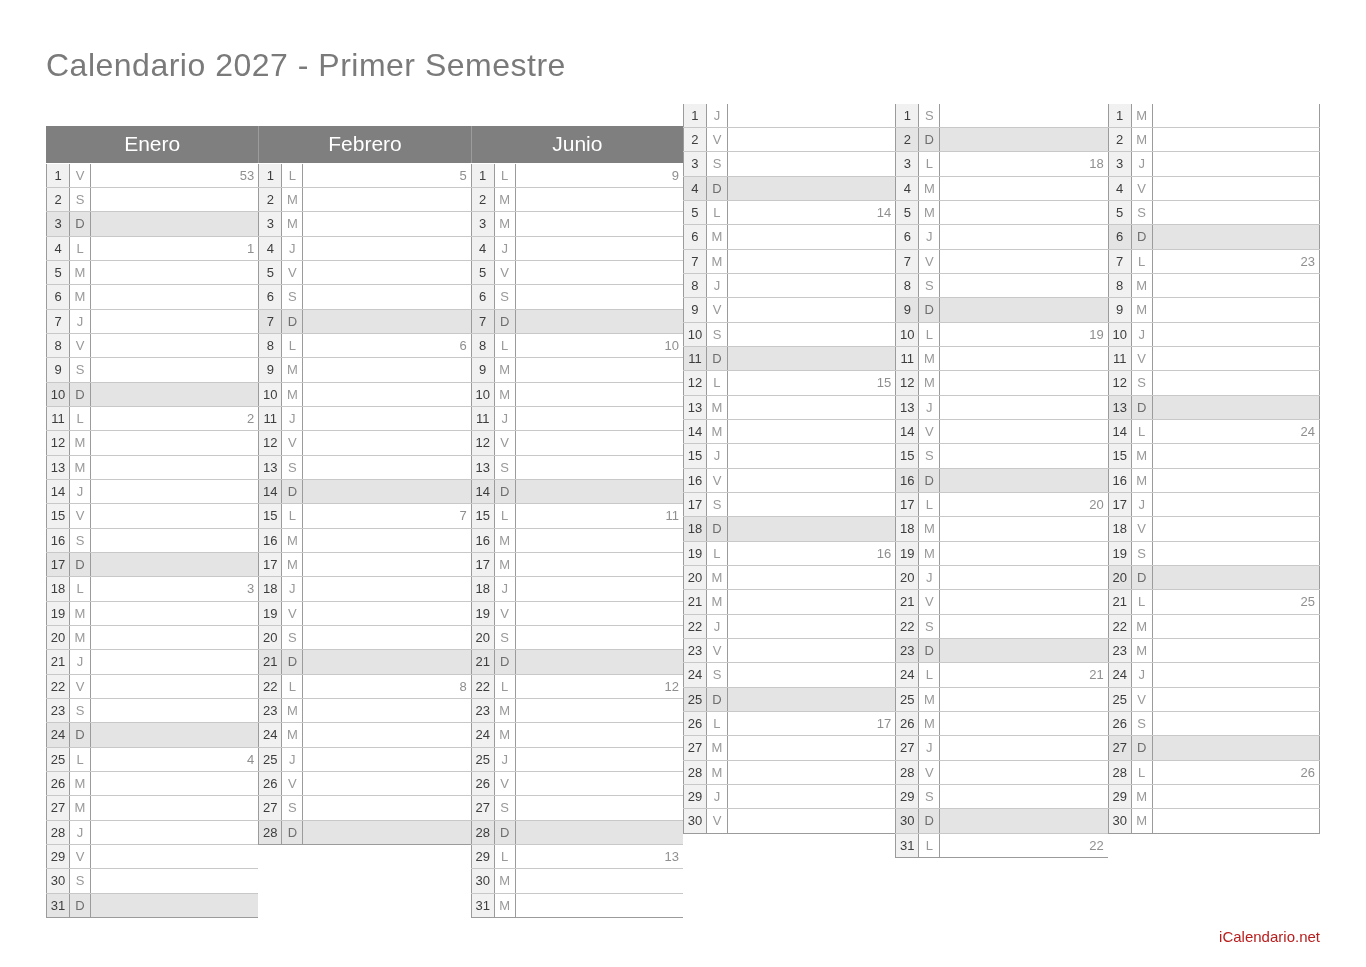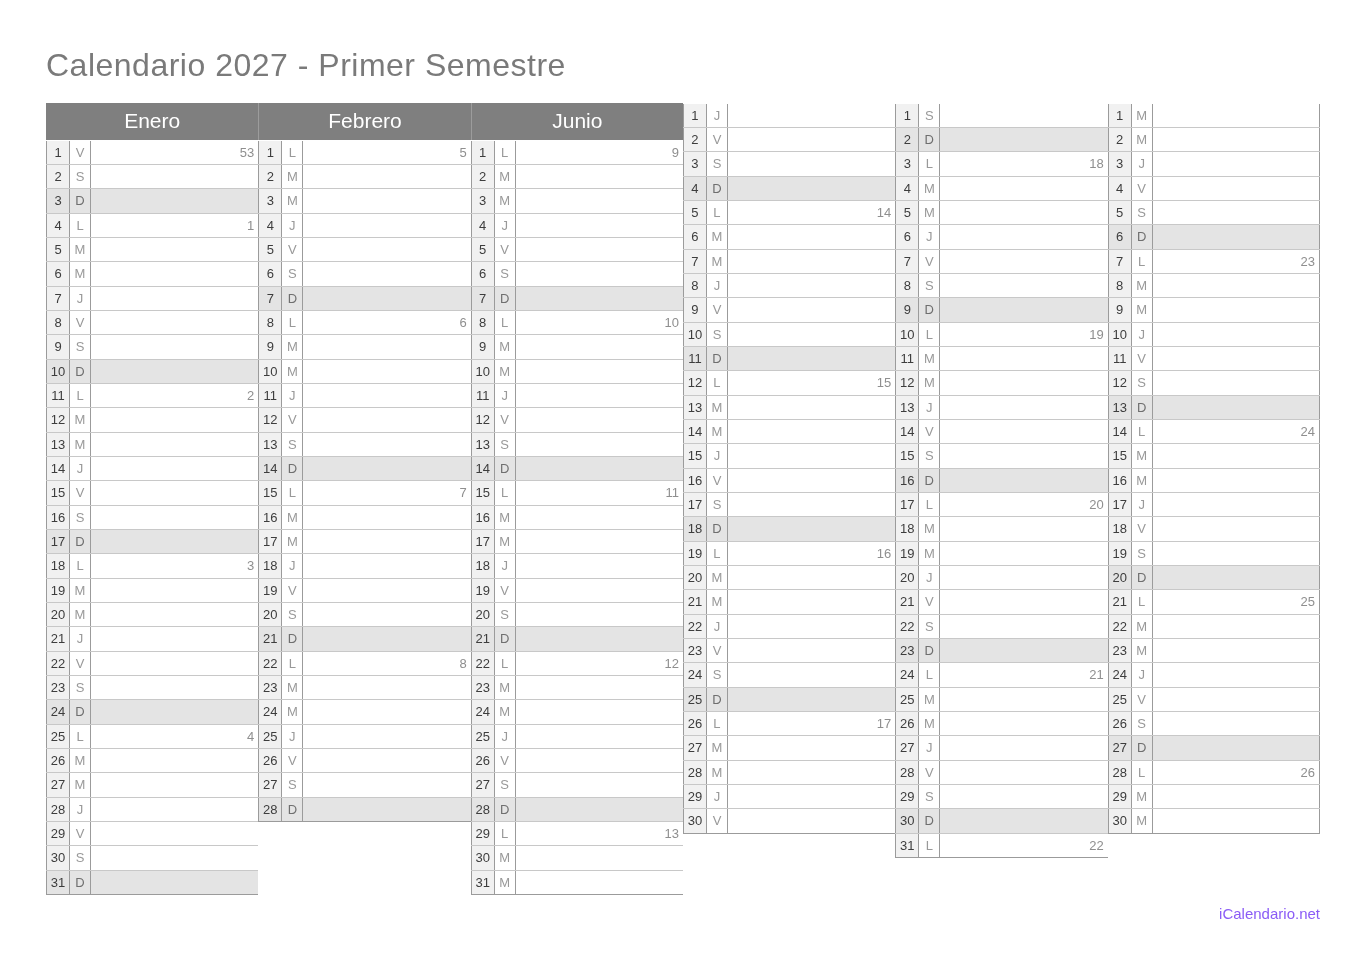--- a/index.html
+++ b/index.html
@@ -38,20 +38,21 @@
   }
   .month-header {
     height: 37px;
     background: var(--header-bg, #7f7f7f);
     color: var(--header-text, #ffffff);
     font-size: 21px;
     display: flex;
     align-items: center;
     justify-content: center;
     box-sizing: border-box;
+    margin-top: 23px;
   }
   .month + .month .month-header {
     border-left: 1px solid #9c9c9c;
   }
   .rows {
     margin-top: 1px;
   }
   .row {
     display: flex;
     height: 24.33px;
@@ -101,21 +102,21 @@
     background: var(--sunday-bg, #e4e4e4);
   }
   .row.sunday .letter {
     color: #6f6f6f;
   }
   .footer {
     width: 1274px;
     text-align: right;
     padding-top: 10px;
     font-size: 15px;
-    color: #8b5cf6;
+    color: #b91c1c;
   }
 </style>
 </head>
 <body>
 
 <div class="page">
   <h1 class="title">Calendario 2027 - Primer Semestre</h1>
   <div class="calendar" id="calendar">
       <div class="month">
         <div class="month-header">Enero</div>

